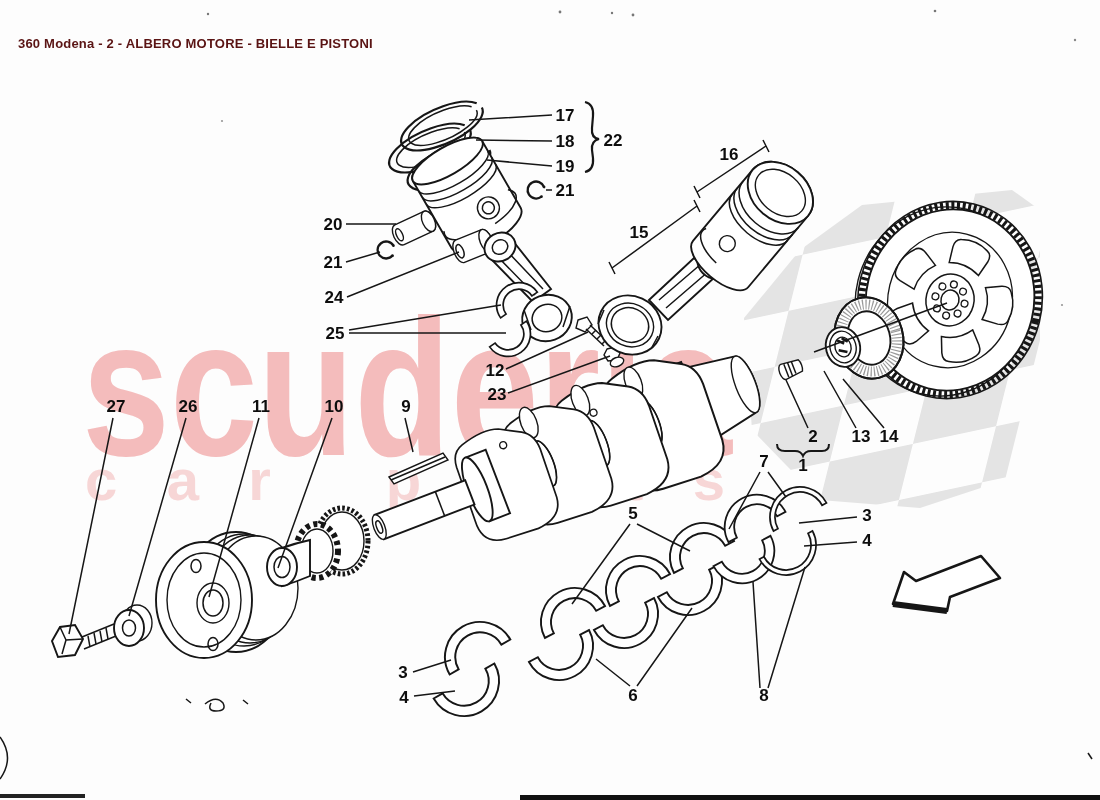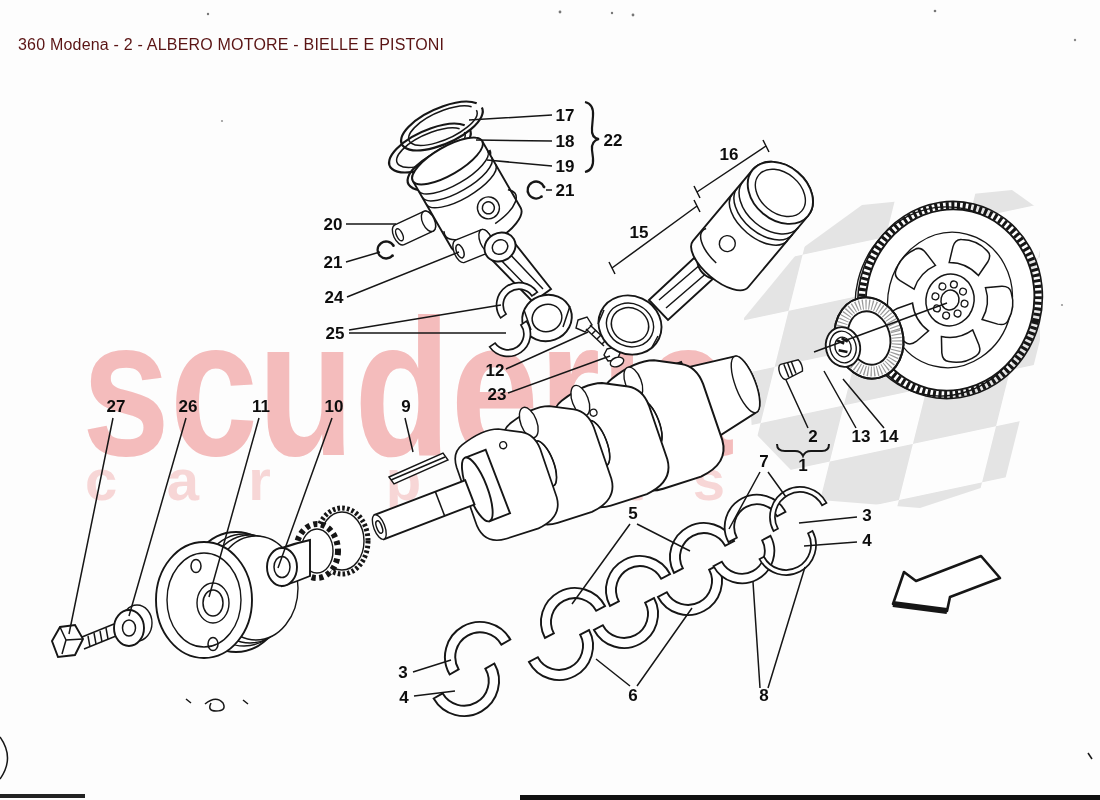--- a/index.html
+++ b/index.html
@@ -1,18 +1,18 @@
 <!DOCTYPE html>
 <html><head>
 <meta charset="utf-8">
 <style>
   html,body{margin:0;padding:0;background:#fff;}
   .stage{position:relative;width:1100px;height:800px;background:#fdfdfd;overflow:hidden;
          font-family:"Liberation Sans",sans-serif;}
-  .title{position:absolute;left:18px;top:36px;font-size:16px;font-weight:normal;
+  .title{position:absolute;left:18px;top:36px;font-size:13px;font-weight:bold;
          color:#5a1414;letter-spacing:.2px;white-space:nowrap;}
   svg{position:absolute;left:0;top:0;}
   .ln{fill:none;stroke:#161616;stroke-width:1.5;}
   .ln2{fill:none;stroke:#161616;stroke-width:2.2;}
   .wh{fill:#ffffff;stroke:#161616;stroke-width:1.9;}
   .wh1{fill:#ffffff;stroke:#161616;stroke-width:1.4;}
   .lbl{font:bold 17px "Liberation Sans",sans-serif;fill:#0d0d0d;text-anchor:middle;}
   .wm1{font:bold 195px "Liberation Sans",sans-serif;}
   .wm2{font:bold 58px "Liberation Sans",sans-serif;}
 </style>

